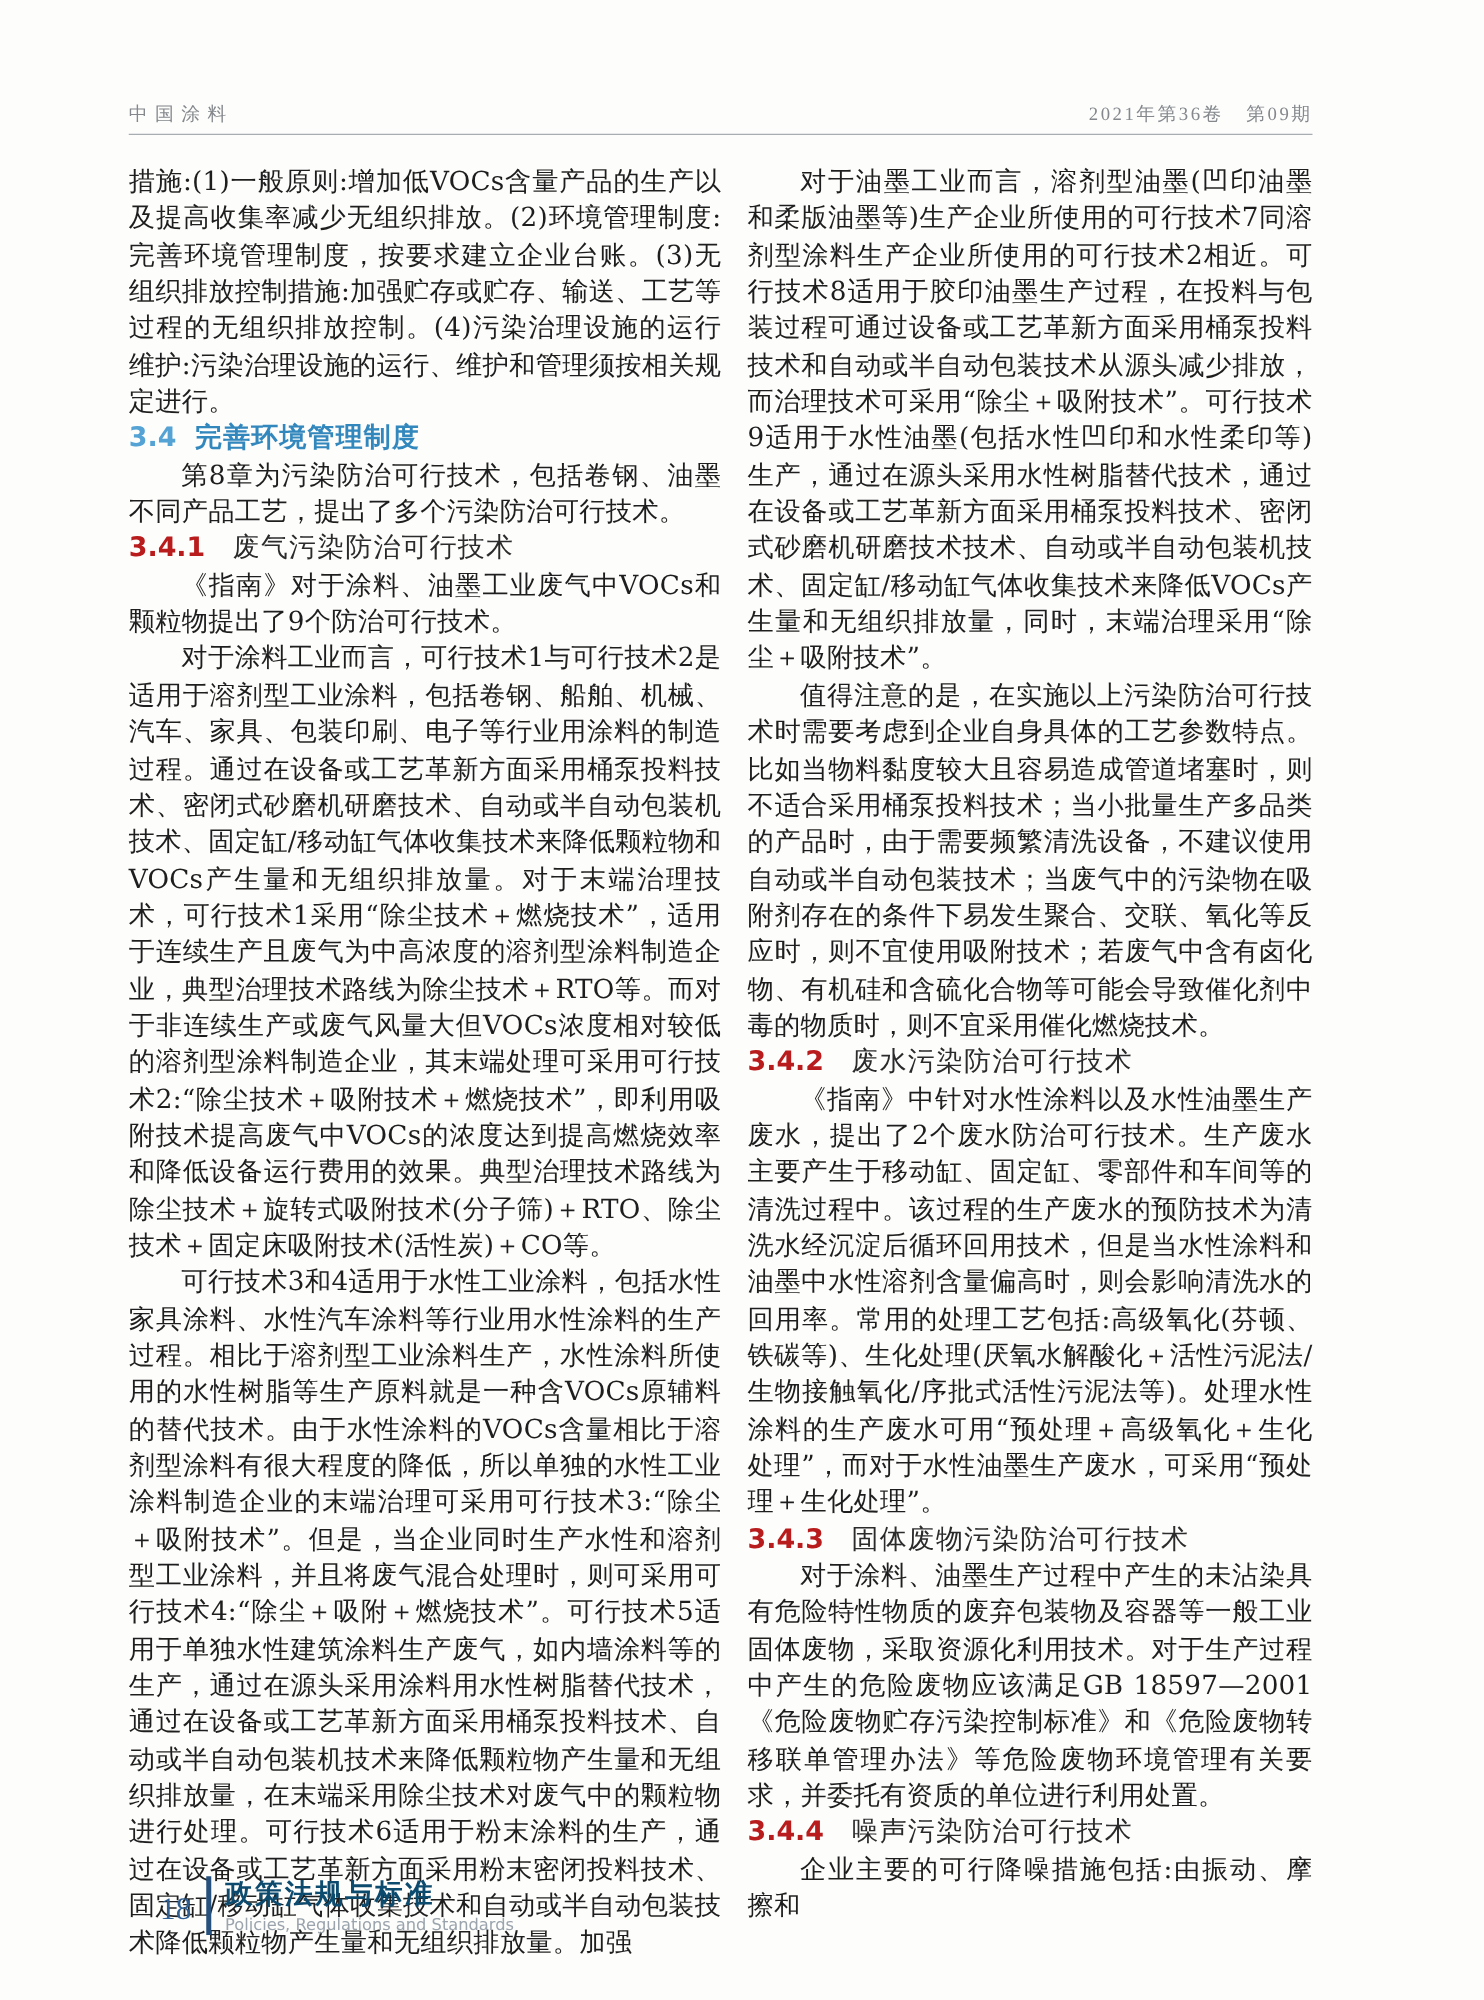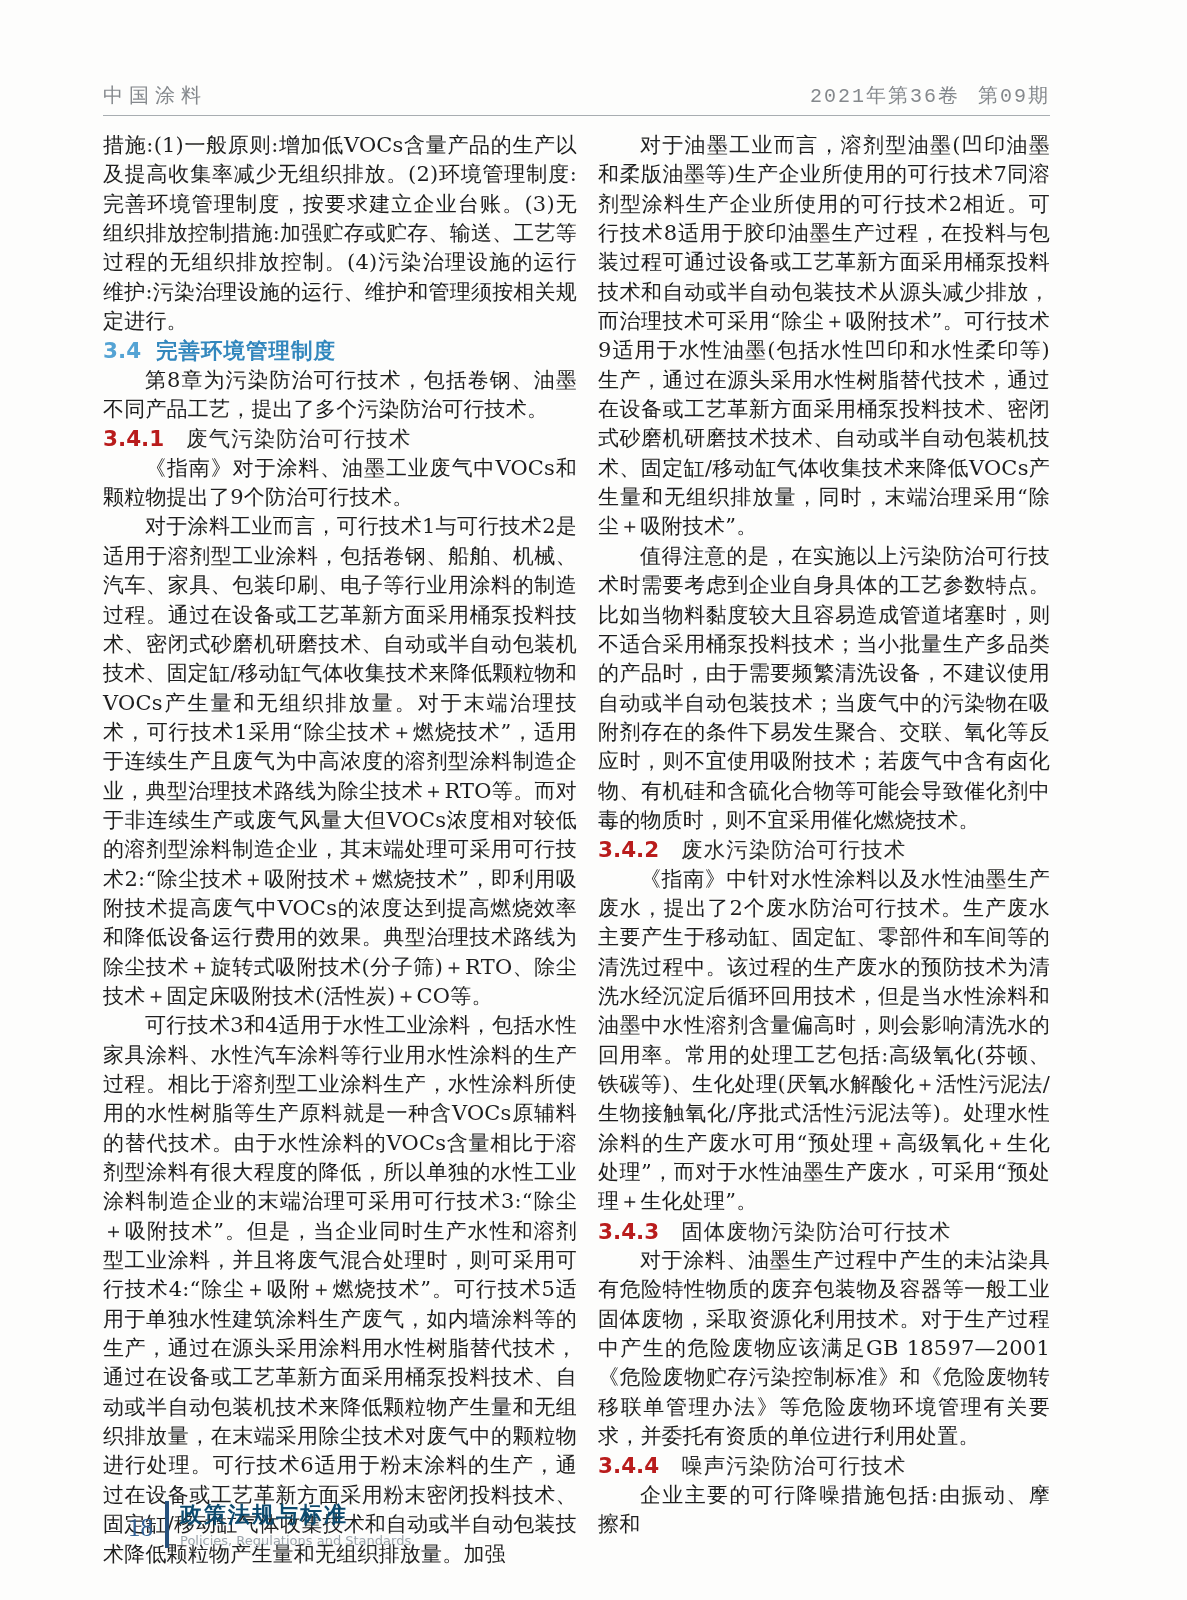--- a/index.html
+++ b/index.html
@@ -12,22 +12,22 @@
     overflow:hidden;
   }
   .page{position:absolute;inset:0;}
 
   
   .hdr{
     position:absolute;left:103px;top:82px;width:947px;
     border-bottom:1px solid #a8adb1;
     padding-bottom:6px;
     display:flex;justify-content:space-between;align-items:flex-end;
-    font-family:Liberation Mono, monospace;
-    color:#84888c;font-size:20px;
+    font-family:Liberation Serif, serif;
+    color:#84888c;font-size:15px;
   }
   .hdr .jt{letter-spacing:6px;}
   .hdr .iss{letter-spacing:2px;}
   .hdr .iss .gap{display:inline-block;width:18px;}
 
   
   .col{position:absolute;top:131px;}
   .col.left{left:103px;width:474px;}
   .col.right{left:598px;width:452px;}
   .col p{

